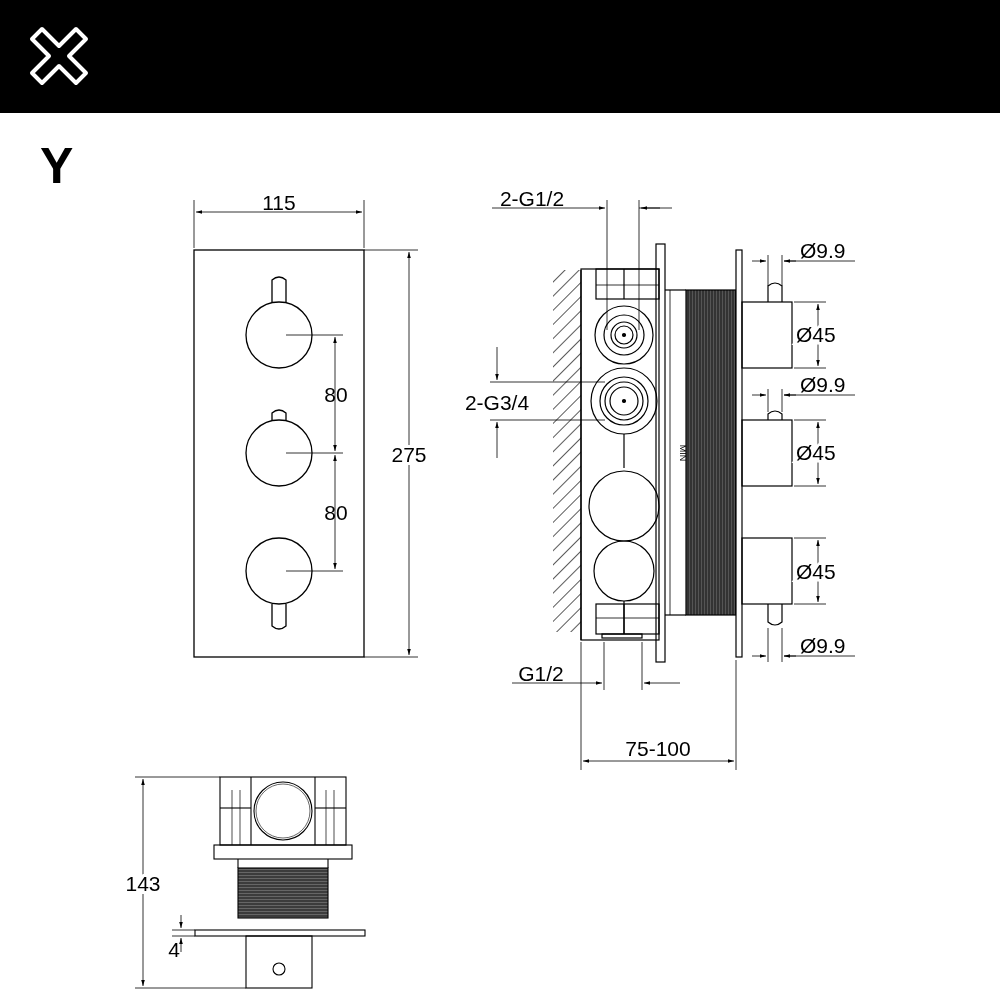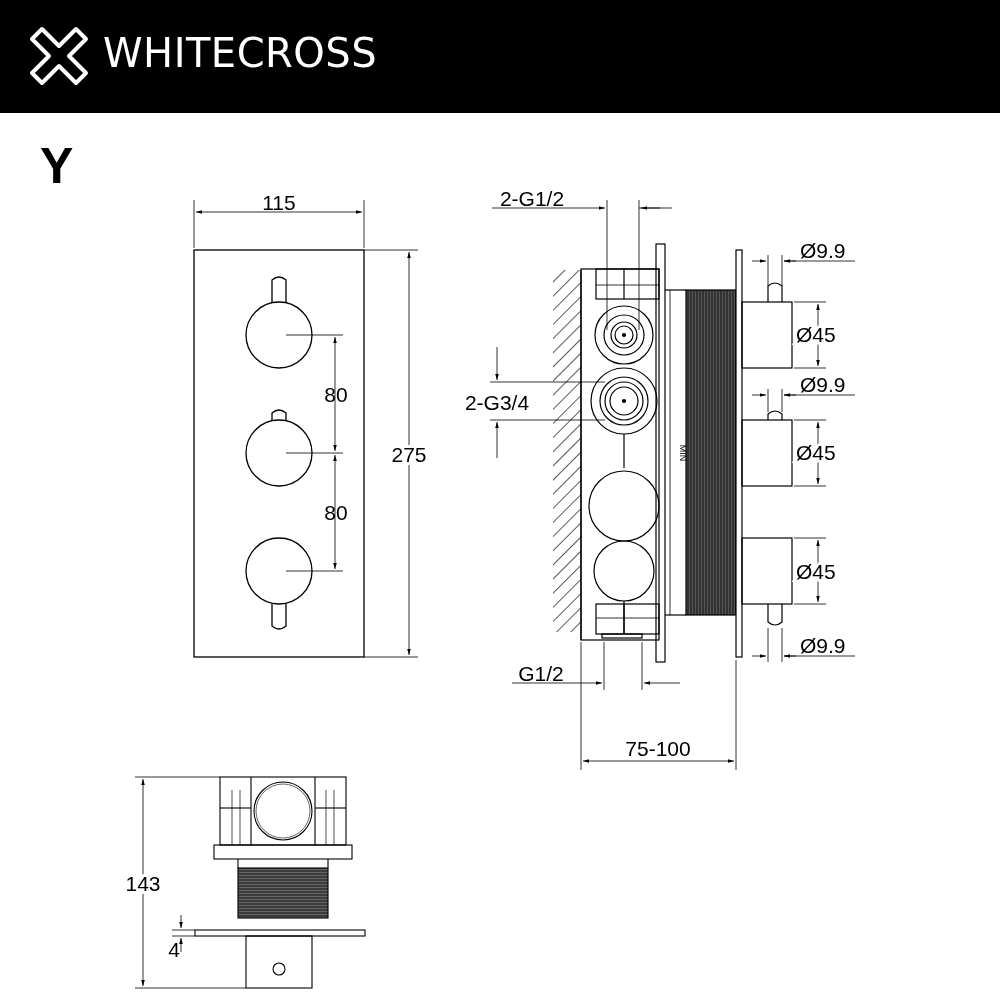--- a/index.html
+++ b/index.html
@@ -12,21 +12,20 @@
   .dim { font-family:"Liberation Sans", sans-serif; font-size:21px; fill:#000; }
   .small { font-family:"Liberation Sans", sans-serif; font-size:9px; fill:#000; }
 </style>
 </head>
 <body>
 
 <div class="header">
   <svg class="logo" viewBox="0 0 62 62">
     <path d="M14 4 L31 21 L48 4 L58 14 L41 31 L58 48 L48 58 L31 41 L14 58 L4 48 L21 31 L4 14 Z" fill="none" stroke="#fff" stroke-width="4" stroke-linejoin="round"></path>
   </svg>
-  <div class="brand">WHITECROSS</div>
 </div>
 
 <div class="variant">Y</div>
 
 <svg class="drawing" width="1000" height="1000" viewBox="0 0 1000 1000">
   <defs>
     <marker id="arr" viewBox="0 0 10 10" refX="10" refY="5" markerWidth="8" markerHeight="8" orient="auto-start-reverse">
       <path d="M0 2 L10 5 L0 8 Z" fill="#000"></path>
     </marker>
     <pattern id="hatch" width="10" height="10" patternUnits="userSpaceOnUse" patternTransform="rotate(45)">

